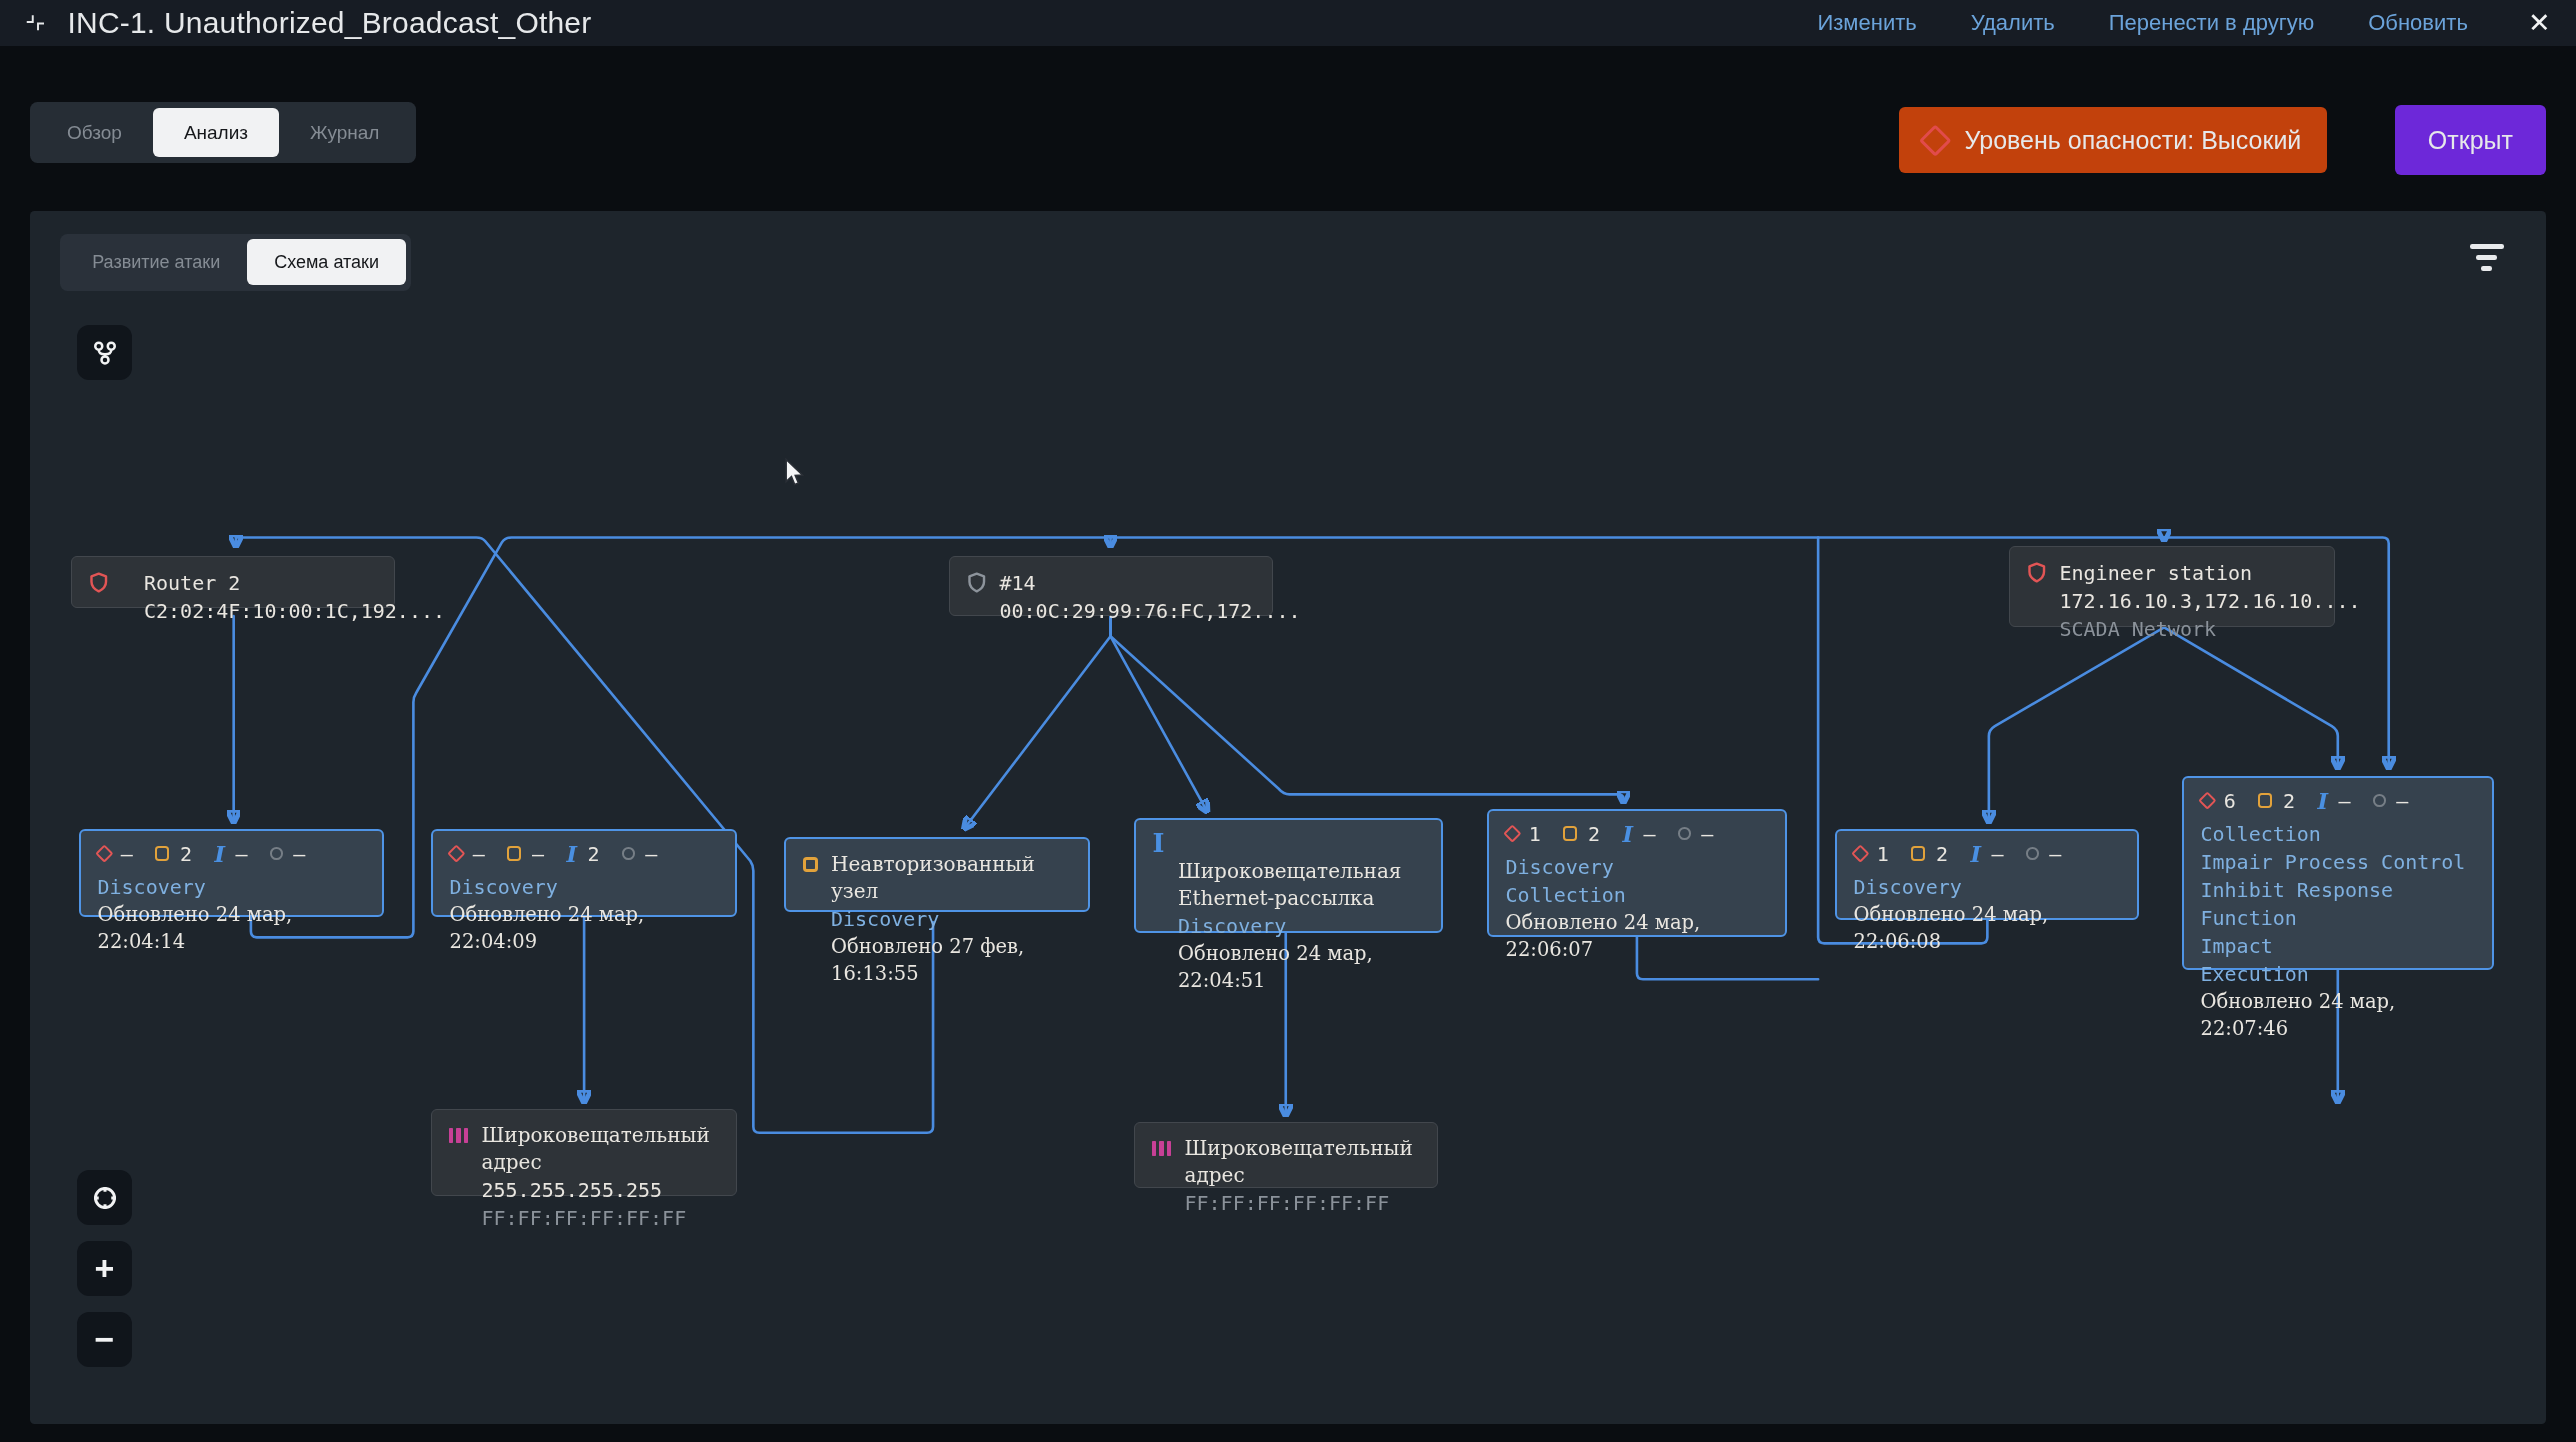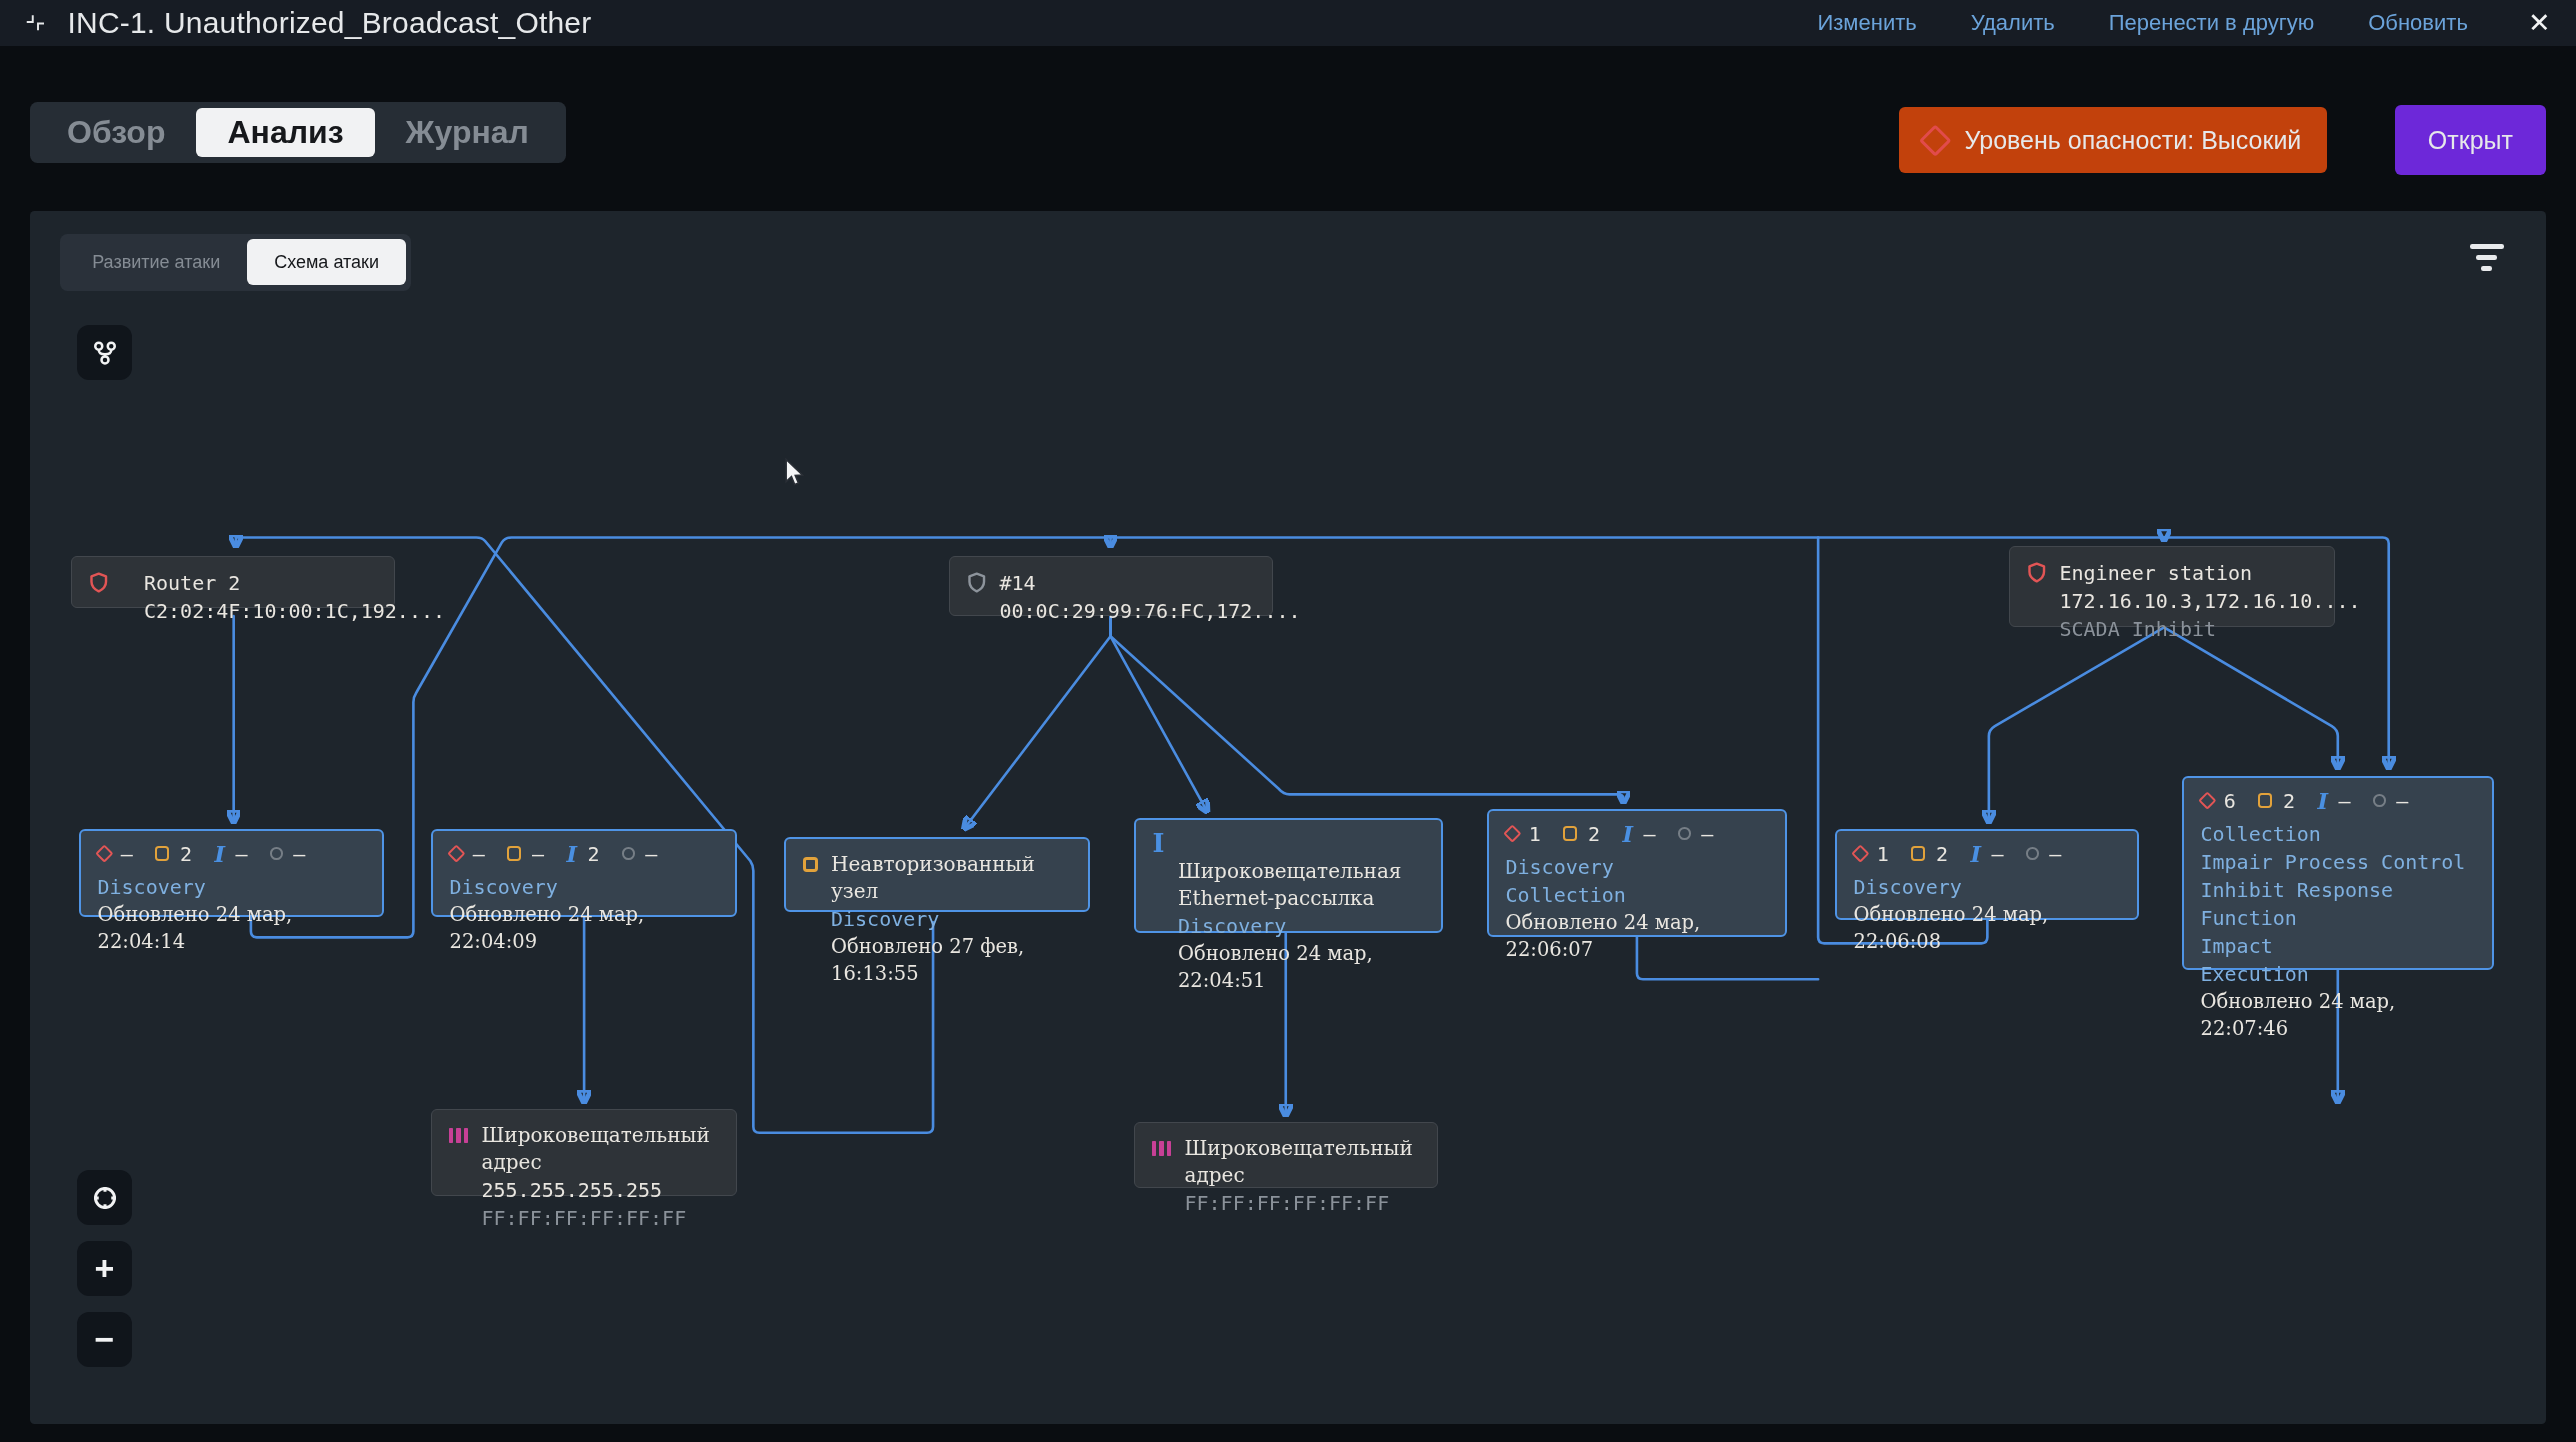--- a/index.html
+++ b/index.html
@@ -12,21 +12,21 @@
   .topbar{position:absolute;top:0;left:0;width:2576px;height:46px;background:#171c24;
     display:flex;align-items:center;}
   .inc-icon{margin-left:22.5px;width:25.5px;height:25.5px;flex:0 0 auto;}
   .inc-icon svg{width:25.5px;height:25.5px;}
   .topbar-title{margin-left:19.5px;font-size:30px;color:#e6e8ea;letter-spacing:0.2px;}
   .topbar-actions{margin-left:auto;display:flex;align-items:center;gap:54px;margin-right:25.5px;}
   .topbar-actions a{color:#6ba3da;font-size:22px;text-decoration:none;cursor:pointer;}
   .close-x{color:#f2f3f4;font-size:27px;line-height:1;cursor:pointer;margin-left:6px;}
   
   .tabsrow{position:absolute;top:102px;left:30px;display:flex;background:#262d35;border-radius:7.5px;padding:6px;height:61px;box-sizing:border-box;align-items:center;}
-  .tab{font-size:32px;color:#858c94;padding:0 31px;height:49px;display:flex;align-items:center;border-radius:6px;cursor:pointer;font-weight:bold;}
+  .tab{font-size:19px;color:#858c94;padding:0 31px;height:49px;display:flex;align-items:center;border-radius:6px;cursor:pointer;}
   .tab.active{background:#f1f2f3;color:#16181b;}
   .rightrow{position:absolute;top:105px;right:30px;display:flex;gap:27px;align-items:center;}
   .sev-badge{height:66px;background:#c2410c;border-radius:6px;display:flex;align-items:center;padding:0 25.5px;gap:18px;}
   .sev-diamond{width:16.5px;height:16.5px;border:3px solid #e14b4b;border-radius:3px;transform:rotate(45deg);}
   .sev-badge span{color:#e6e8ea;font-size:25px;}
   .btn-status{height:70px;background:#6d28d9;border-radius:6px;display:flex;align-items:center;padding:0 33px;color:#e6e8ea;font-size:25px;cursor:pointer;margin-left:41px;}
   
   .canvas{position:absolute;top:211px;left:30px;width:2516px;height:1213px;background:#1e252c;border-radius:4.5px;overflow:hidden;}
   .subtabs{position:absolute;top:22.5px;left:30px;display:flex;background:#2a313a;border-radius:7.5px;padding:5.2px;height:57px;box-sizing:border-box;align-items:center;z-index:5;}
   .subtab{font-size:18px;color:#858c94;padding:0 27px;height:46px;display:flex;align-items:center;border-radius:6px;cursor:pointer;}
@@ -195,21 +195,21 @@
     </div>
   </div>
 
   <div class="node host" style="left:1979px;top:335px;width:326px;height:81px;">
     <svg class="shield" viewBox="0 0 24 26" fill="none" stroke="#e25555" stroke-width="3" stroke-linejoin="round">
         <path d="M12 2 L21 5.4 V12 C21 17.6 17.2 21.4 12 24 C6.8 21.4 3 17.6 3 12 V5.4 Z"></path>
       </svg>
     <div>
       <div class="nline mono">Engineer station</div>
       <div class="nline mono">172.16.10.3,172.16.10....</div>
-      <div class="nline mono grey">SCADA Inhibit</div>
+      <div class="nline mono grey">SCADA Network</div>
     </div>
   </div>
 
   <div class="node host" style="left:401px;top:898px;width:306px;height:87px;">
     <span class="pinkbars">
         <i></i>
         <i></i>
         <i></i>
       </span>
     <div>

